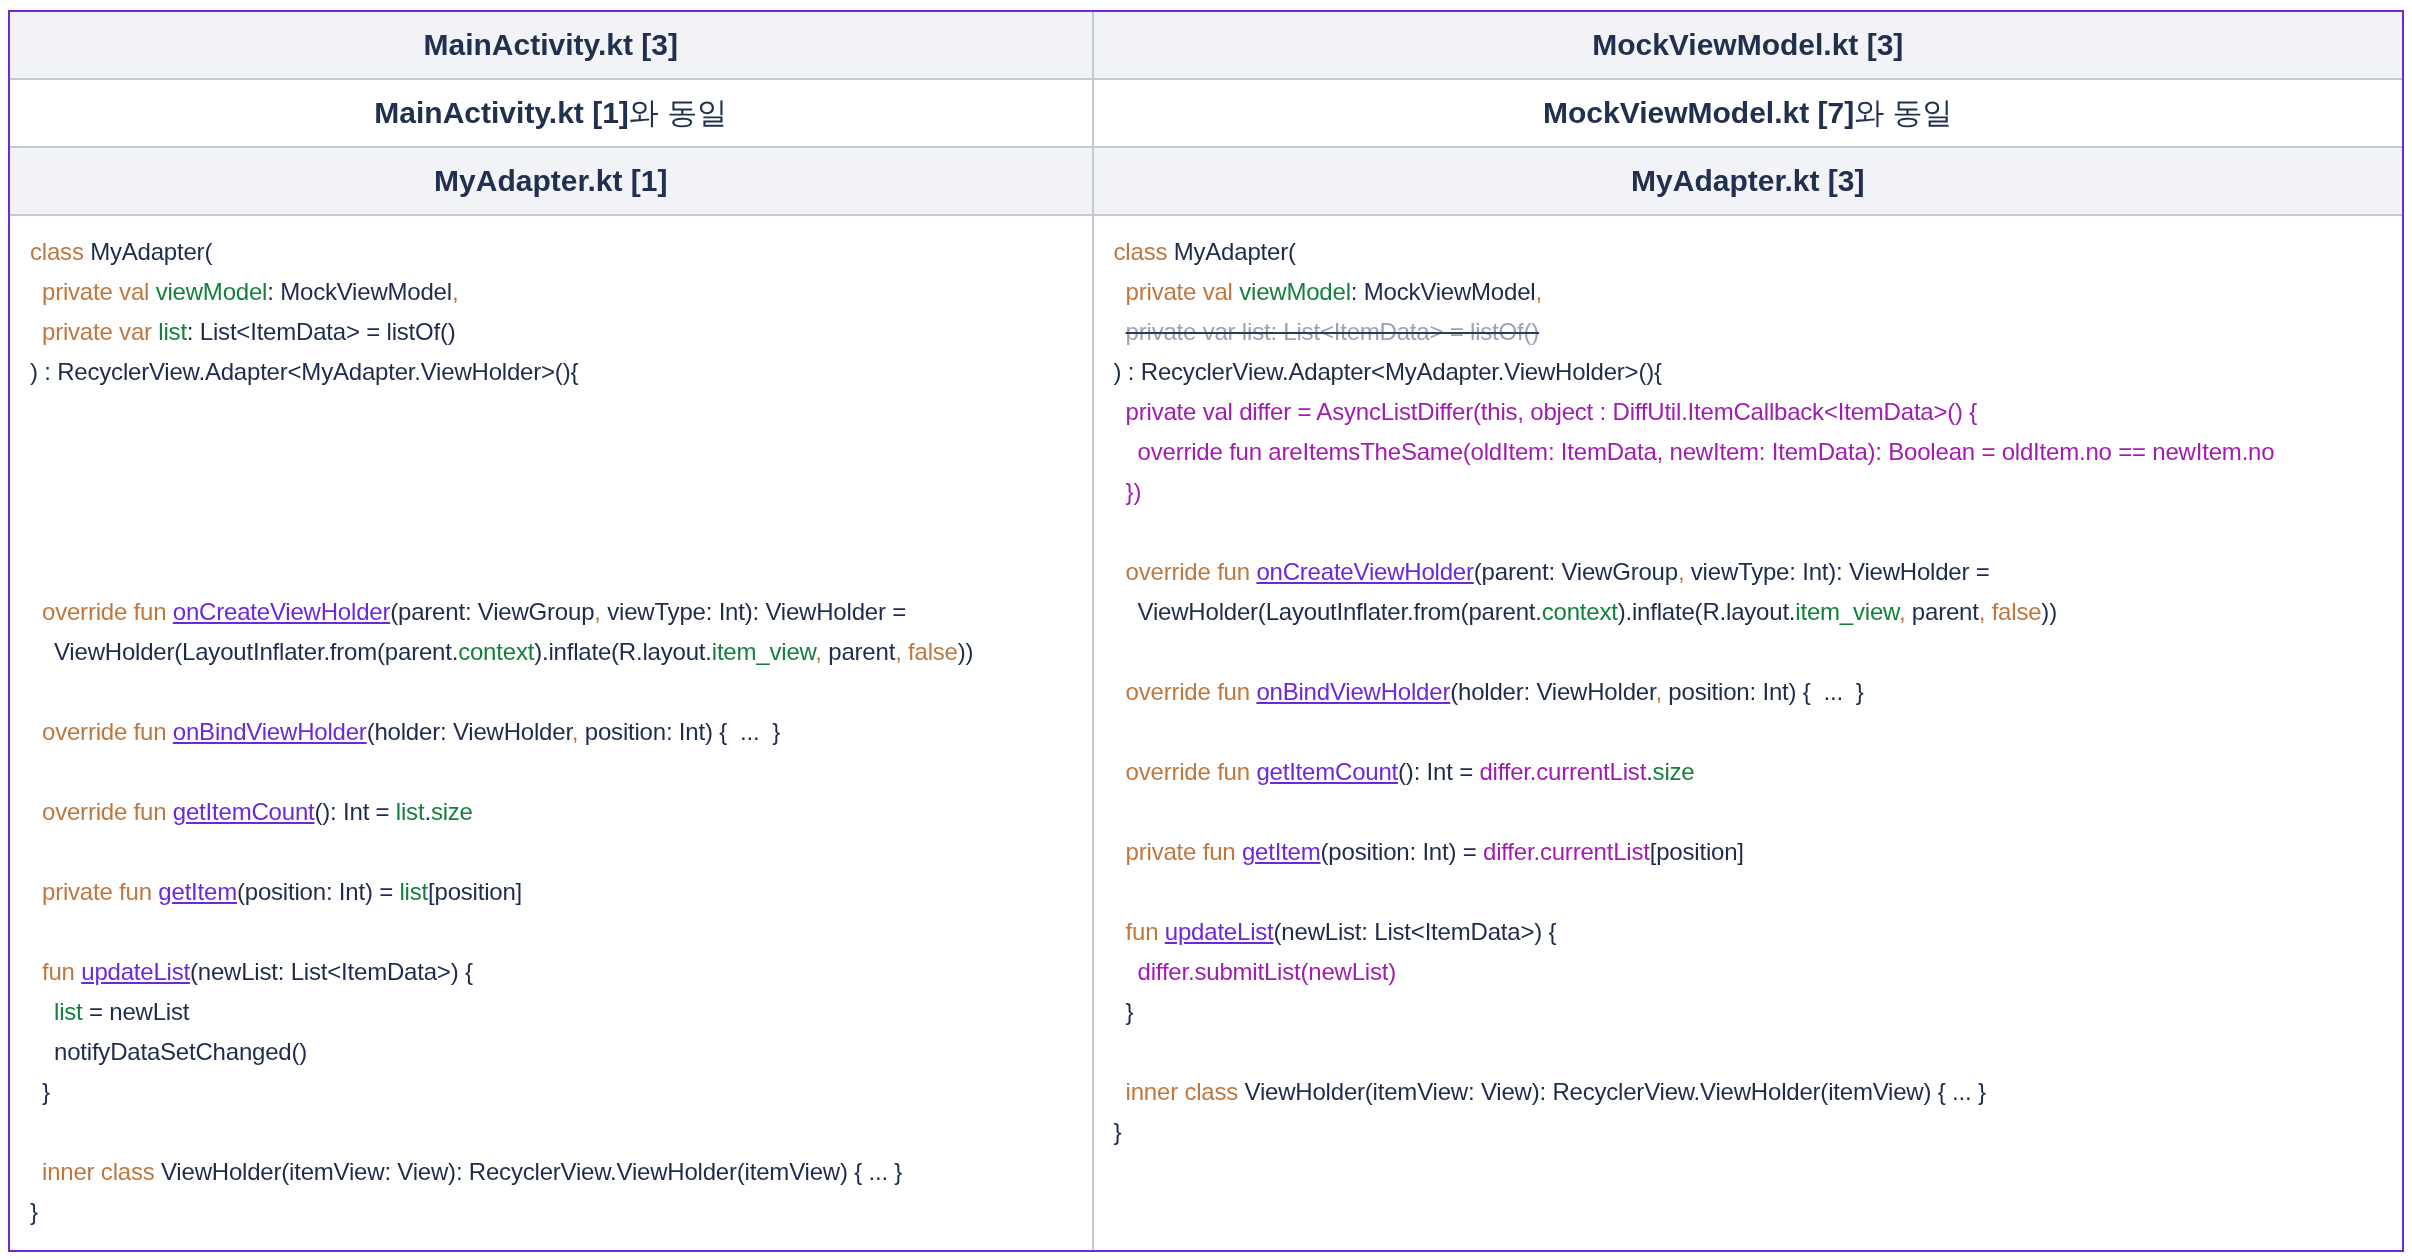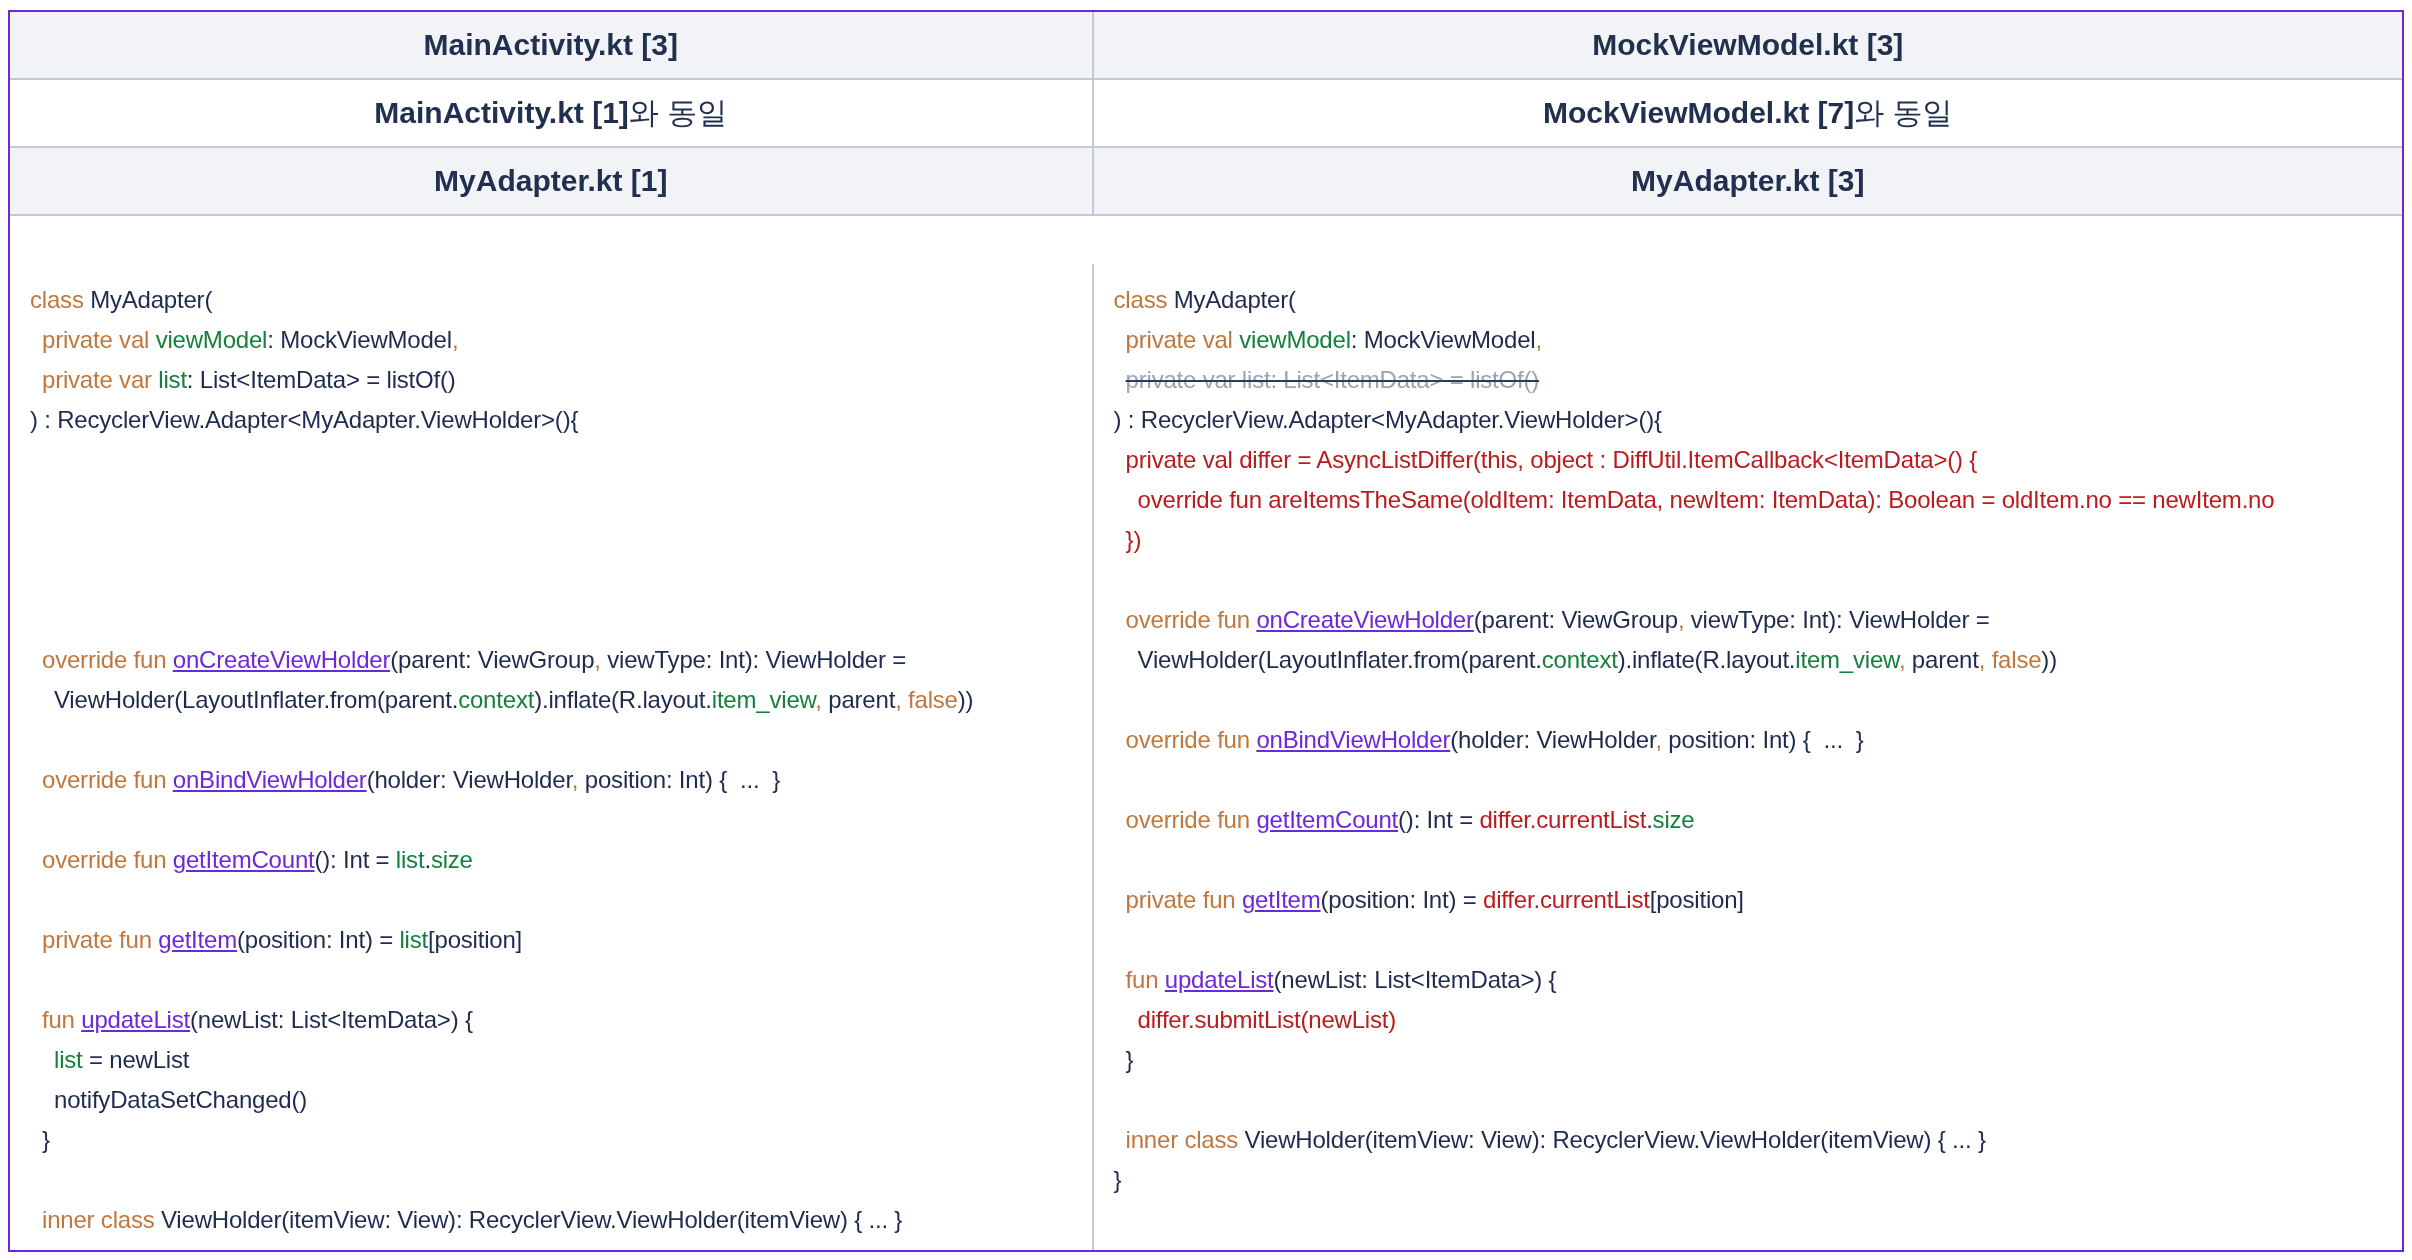--- a/index.html
+++ b/index.html
@@ -13,27 +13,27 @@
     background:#ffffff;
   }
   .cell{box-sizing:border-box;border-bottom:2px solid #c5c9d3;min-width:0;}
   .col-left{border-right:2px solid #c5c9d3;}
   .hdr{background:#f2f3f6;display:flex;align-items:center;justify-content:center;
        font-size:30px;font-weight:bold;color:#22304f;}
   .sub{background:#ffffff;display:flex;align-items:center;justify-content:center;
        font-size:30px;color:#22304f;}
   .sub .file{font-weight:bold;}
   .sub .suffix{font-weight:normal;}
-  .code-cell{background:#ffffff;border-bottom:none;padding:16px 16px 12px 20px;overflow:hidden;margin-top:48px;}
+  .code-cell{background:#ffffff;border-bottom:none;padding:16px 16px 12px 20px;overflow:hidden;}
   .code-line{min-height:40px;line-height:40px;font-size:24px;white-space:pre;
              color:#1f2b4e;letter-spacing:-0.2px;}
   .tok-kw{color:#c0773e;}
   .tok-fn{color:#6d28d9;text-decoration:underline;}
   .tok-prop{color:#15803d;}
-  .tok-green{color:#b91c1c;}
+  .tok-green{color:#a21caf;}
   .tok-plain{color:#1f2b4e;}
   .tok-strike{color:#9ba3b3;text-decoration:line-through;text-decoration-color:#2c3a5c;text-decoration-thickness:2px;}
 </style>
 </head>
 <body>
 
 <div class="page">
   <div class="tbl">
 
     <div class="cell col-left hdr">

